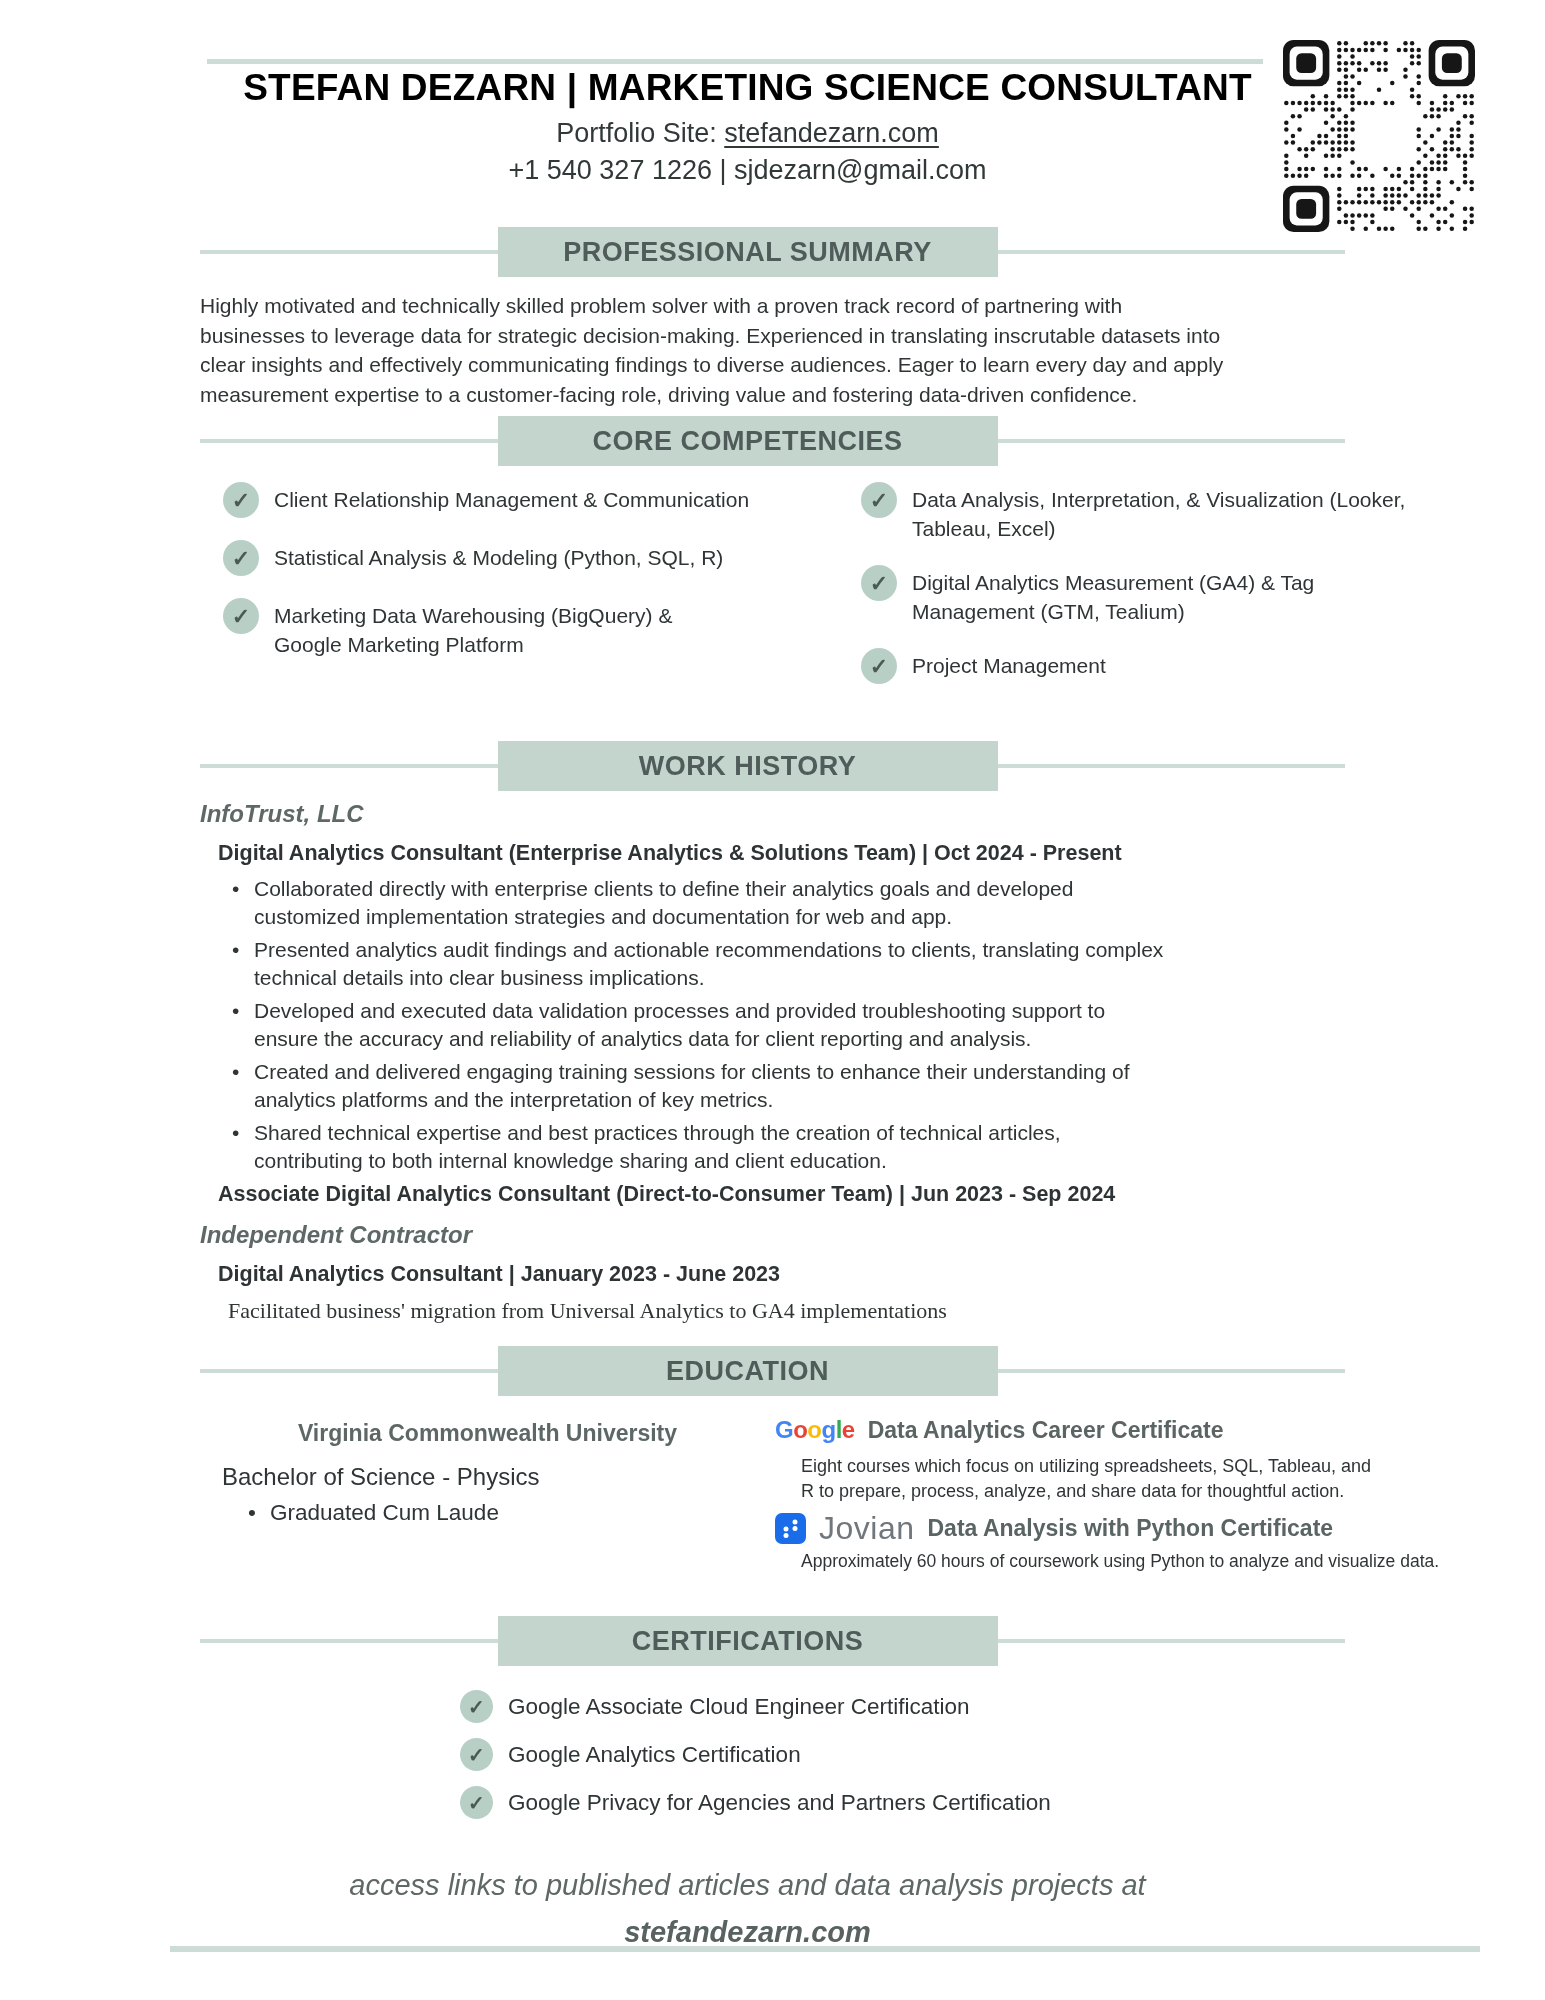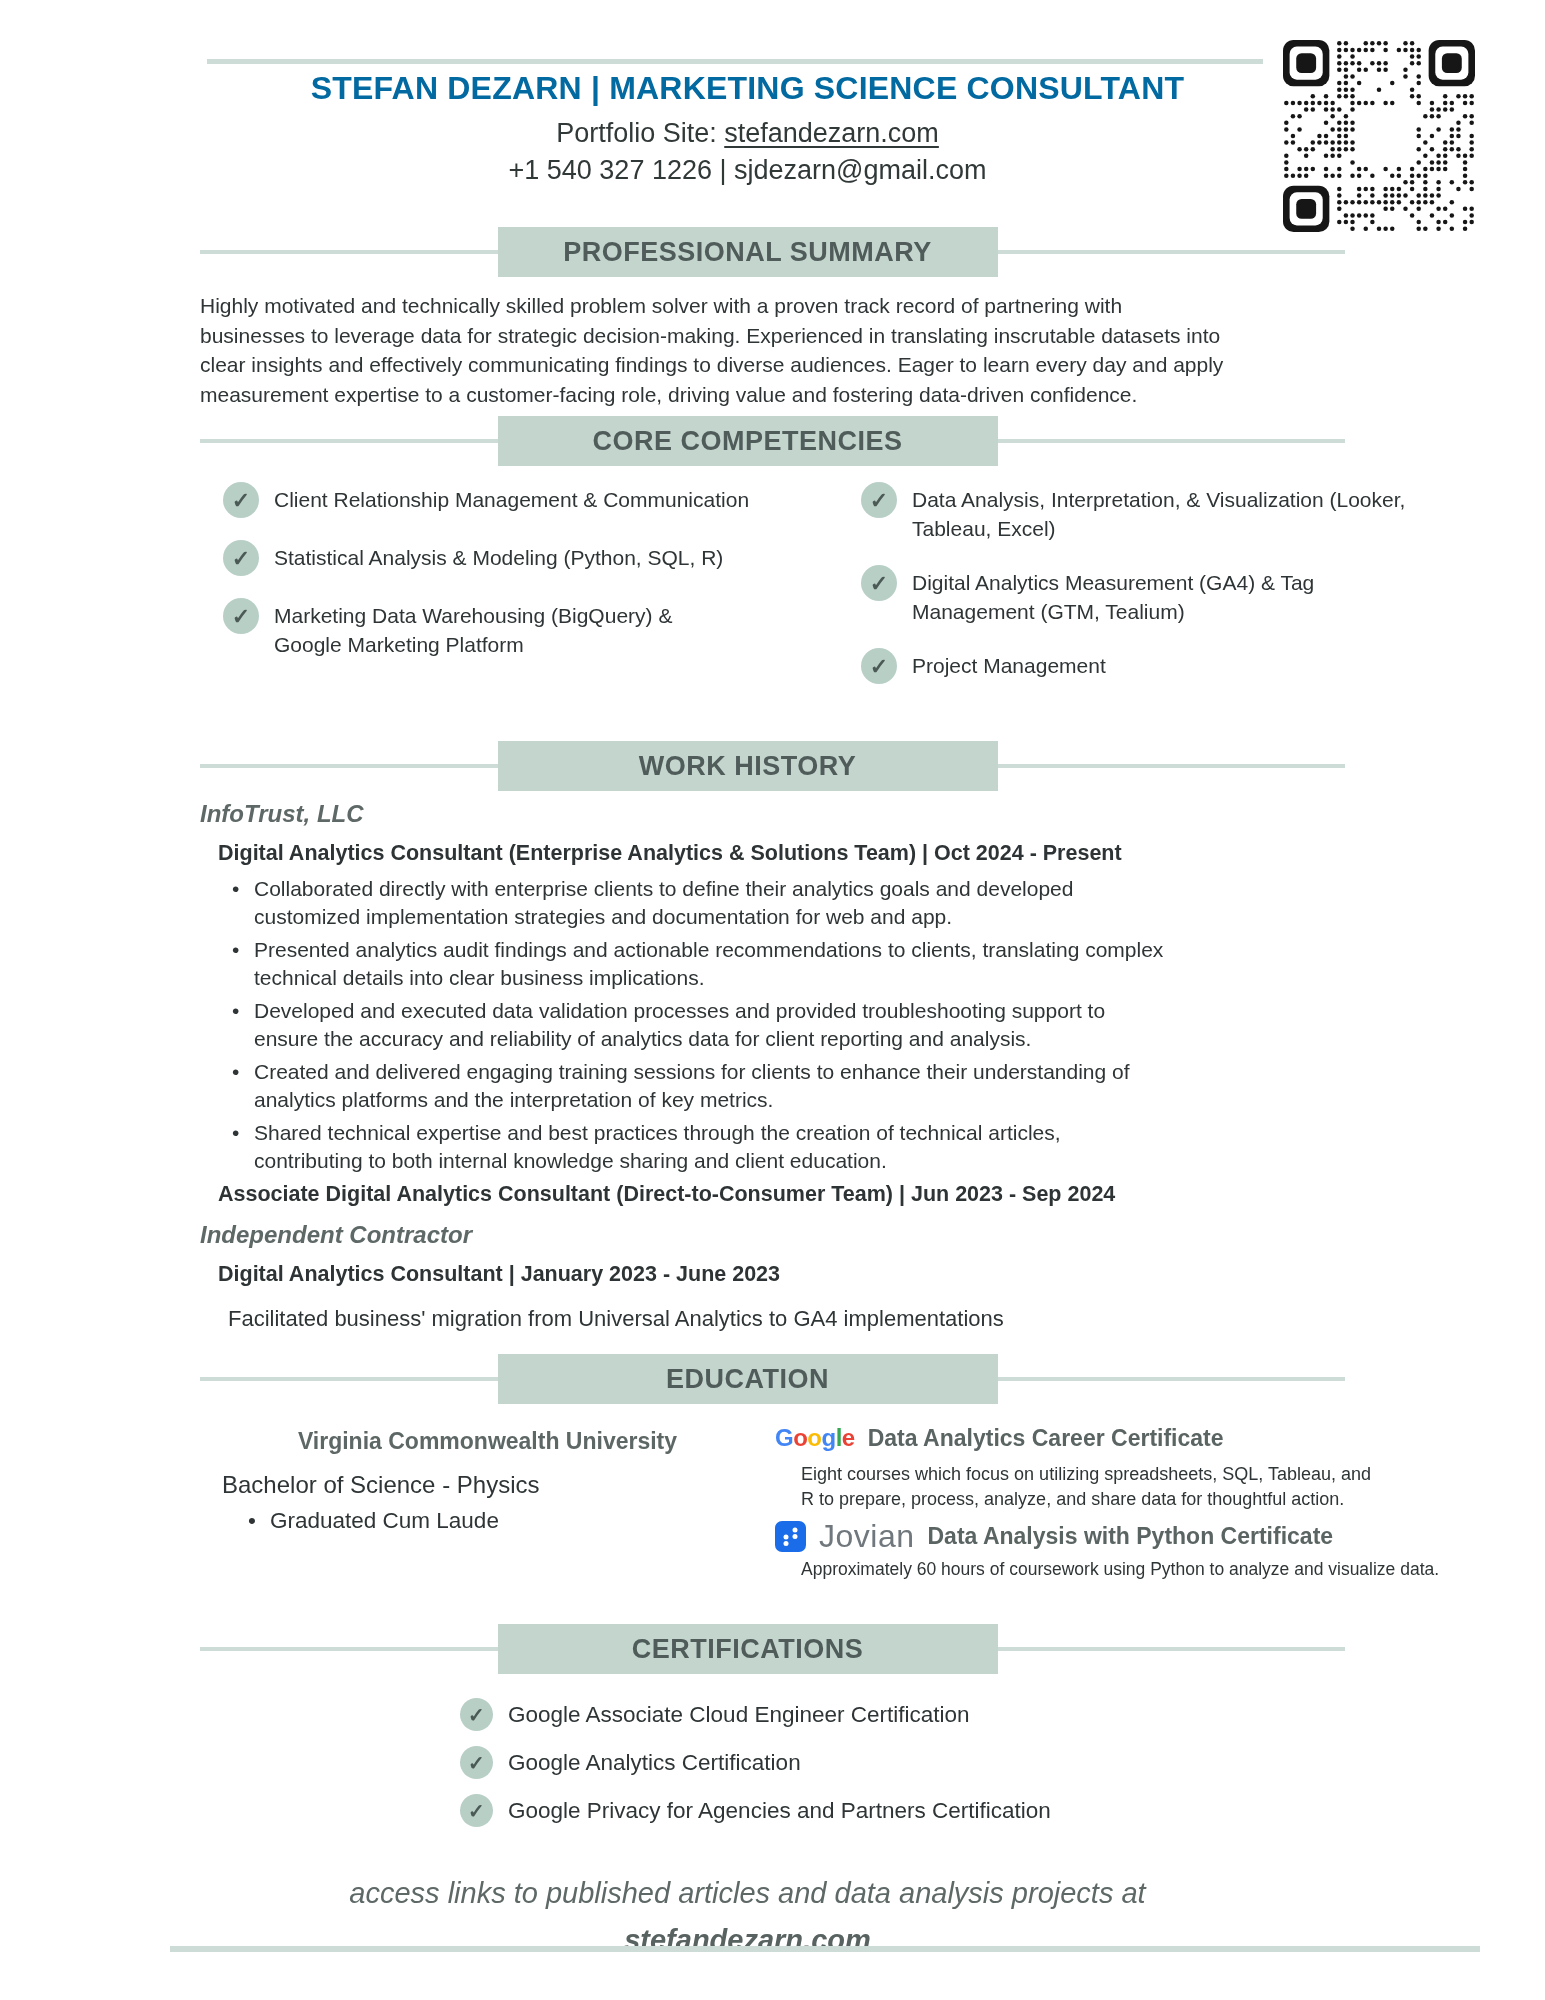--- a/index.html
+++ b/index.html
@@ -4,21 +4,21 @@
 <style>
   html,body{margin:0;padding:0;background:#ffffff;}
   .page{position:relative;width:1545px;height:2000px;background:#ffffff;overflow:hidden;
         font-family:"Liberation Sans",sans-serif;color:#2f3536;}
   .rule{position:absolute;background:#cddcd6;}
   .top-rule{left:207px;top:59px;width:1056px;height:5px;}
   .bottom-rule{left:170px;top:1946px;width:1310px;height:6px;}
   .qr{position:absolute;left:1283px;top:40px;width:192px;height:192px;}
 
   .header{margin:0 220px 0 170px;text-align:center;padding-top:66px;}
-  .name{margin:0;font-size:32px;line-height:44px;font-weight:700;color:#0369a1;letter-spacing:.2px;}
+  .name{margin:0;font-size:37px;line-height:44px;font-weight:700;color:#000000;letter-spacing:.2px;}
   .contact{font-size:27px;line-height:33px;margin-top:7px;color:#313838;}
   .contact + .contact{margin-top:4px;}
   .plink{color:#313838;text-decoration:underline;text-underline-offset:4px;}
 
   .sec-head{position:relative;margin:0 200px;height:50px;}
   .sec-line{position:absolute;left:0;right:0;top:23px;height:4px;background:#cddcd6;}
   .sec-band{position:absolute;top:0;left:50%;transform:translateX(-50%);margin-left:-25px;
             width:500px;height:50px;background:#c4d5ce;display:flex;align-items:center;justify-content:center;
             font-size:27px;font-weight:700;letter-spacing:.5px;color:#4f5c5a;}
   .sh-summary{margin-top:40px;}
@@ -39,21 +39,21 @@
                 display:flex;align-items:center;justify-content:center;font-size:22px;font-weight:700;}
   .check-text{padding-top:3px;}
 
   .work{margin:0 200px;}
   .employer{font-size:24px;line-height:30px;font-style:italic;color:#5e6967;margin-top:8px;font-weight:700;}
   .role-title{margin:10px 0 0 18px;font-size:21.5px;line-height:28px;font-weight:700;color:#2e3435;}
   .role-title.tight{margin-top:4px;}
   .bullets{list-style:none;margin:8px 0 0 30px;padding:0;}
   .bullets li{position:relative;padding-left:24px;margin-bottom:5px;line-height:28px;}
   .bullets li::before{content:"\2022";position:absolute;left:2px;top:0;}
-  .role-note{margin:16px 0 0 28px;font-size:22px;line-height:29px;}
+  .role-note{margin:8px 0 0 28px;font-size:22px;line-height:29px;font-family:Liberation Serif, serif;}
   .emp2{margin-top:12px;}
 
   .edu-wrap{margin:16px 55px 0 200px;display:flex;}
   .edu-left{width:575px;flex:none;}
   .uni{margin-top:6px;font-size:23px;line-height:30px;font-weight:700;color:#5d6765;text-align:center;}
   .degree{margin:14px 0 0 22px;font-size:24px;line-height:30px;}
   .honors{list-style:none;margin:4px 0 0 44px;padding:0;font-size:22.5px;}
   .honors li{position:relative;padding-left:26px;line-height:33px;}
   .honors li::before{content:"\2022";position:absolute;left:4px;top:0;}
   .edu-right{flex:1;}

